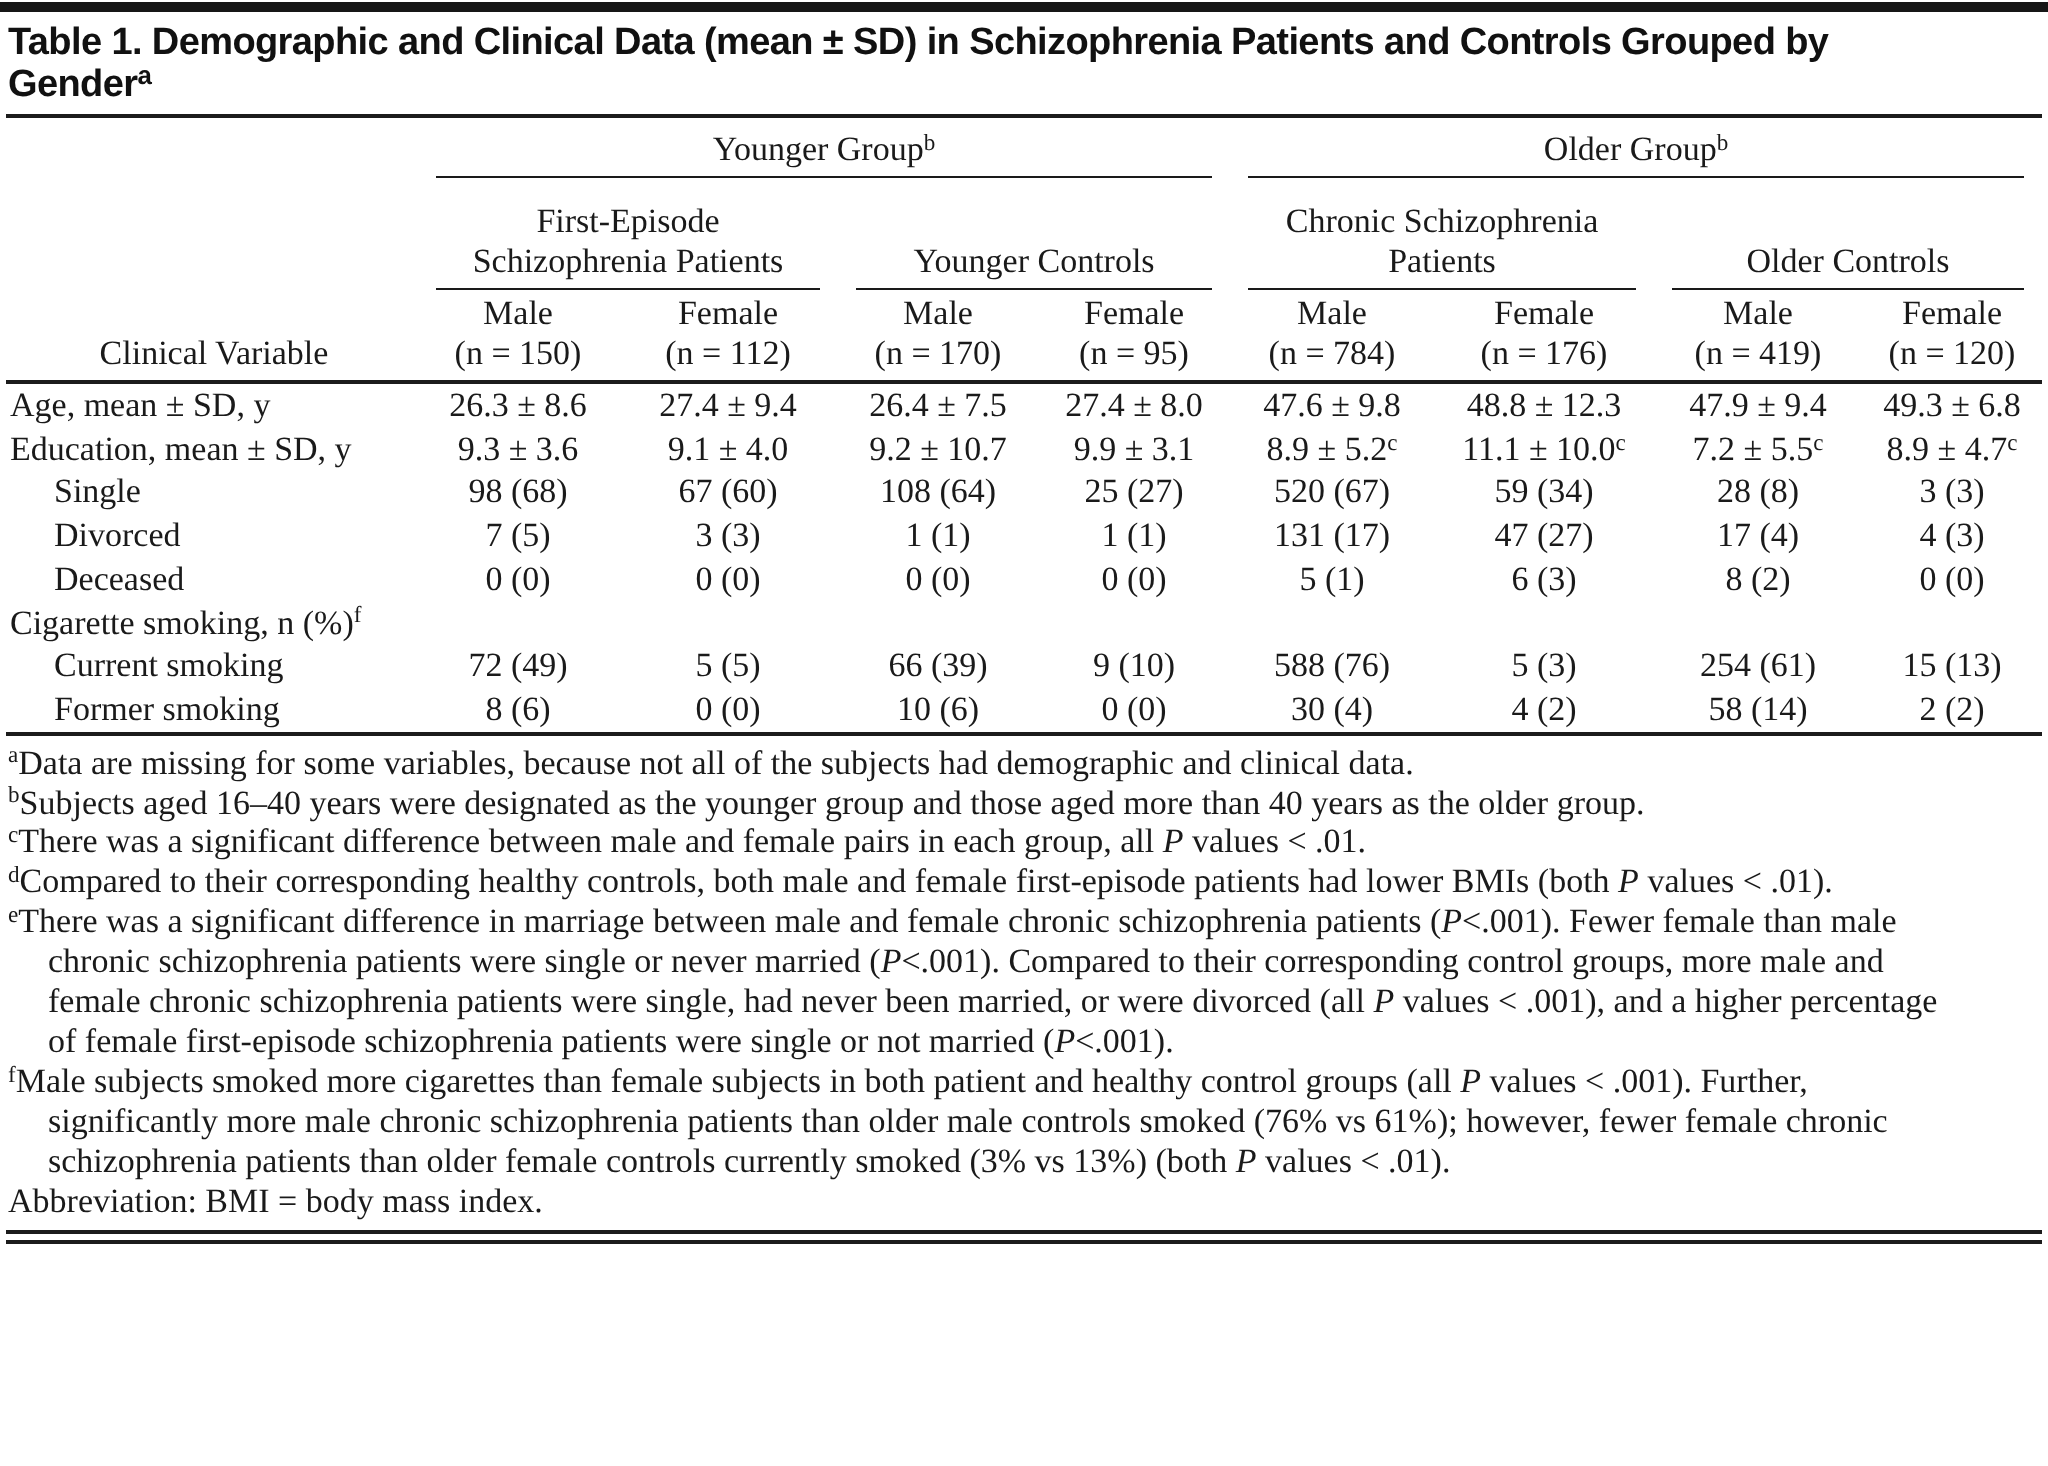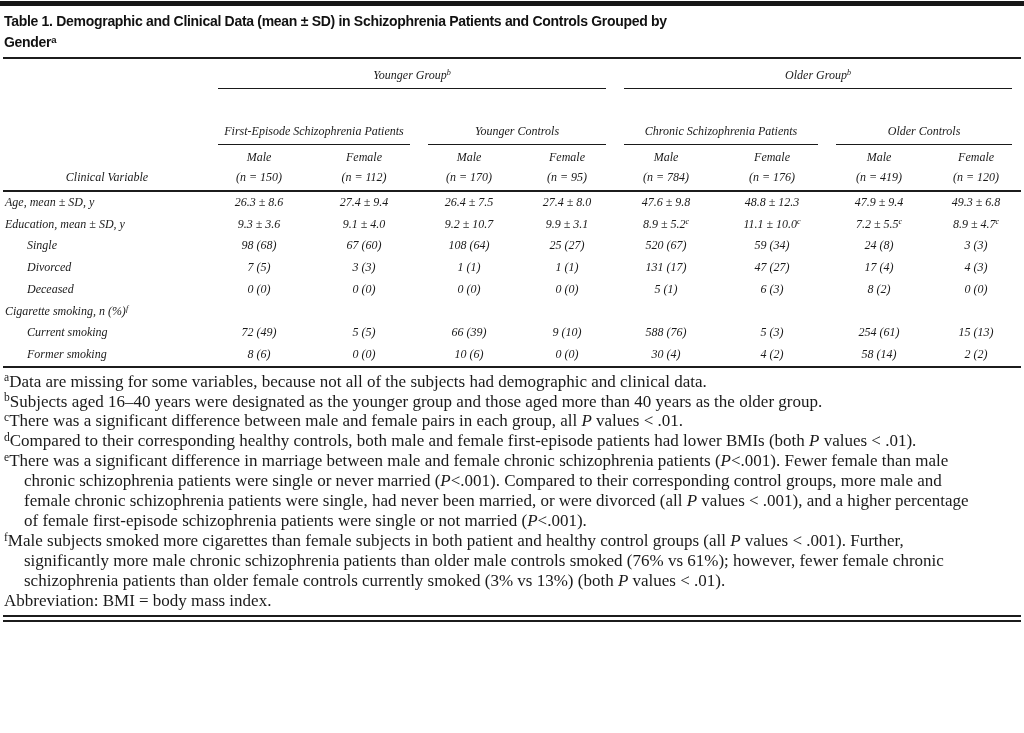--- a/index.html
+++ b/index.html
@@ -14,32 +14,31 @@
   .topbar{height:5px;background:#161616;margin-top:1px;}
   .title-block{
     margin:0 3px;
     padding:5px 1px 4px 1px;
     border-bottom:2px solid #1c1c1c;
   }
   .title-text{
     display:block;
     font-family:"Liberation Sans", sans-serif;
     font-weight:bold;
-    font-size:14px;
+    font-size:19px;
     line-height:21px;
     letter-spacing:-0.3px;
     color:#111;
   }
   table.demo{
     width:1018px;
     margin:0 3px;
     border-collapse:collapse;
     table-layout:fixed;
-    font-size:12px;
-    font-style:italic;
+    font-size:17px;
   }
   col.c-label{width:206px;}
   col.c2{width:100px;} col.c3{width:110px;} col.c4{width:100px;} col.c5{width:96px;}
   col.c6{width:102px;} col.c7{width:110px;} col.c8{width:104px;} col.c9{width:90px;}
   thead th{
     font-weight:normal;
     vertical-align:bottom;
     padding:0;
     text-align:center;
     line-height:20px;
@@ -166,21 +165,21 @@
           <td class="val">8.9 ± 4.7<sup>c</sup></td>
         </tr>
         <tr>
           <td class="label indent">Single</td>
           <td class="val">98 (68)</td>
           <td class="val">67 (60)</td>
           <td class="val">108 (64)</td>
           <td class="val">25 (27)</td>
           <td class="val">520 (67)</td>
           <td class="val">59 (34)</td>
-          <td class="val">24 (8)</td>
+          <td class="val">28 (8)</td>
           <td class="val">3 (3)</td>
         </tr>
         <tr>
           <td class="label indent">Divorced</td>
           <td class="val">7 (5)</td>
           <td class="val">3 (3)</td>
           <td class="val">1 (1)</td>
           <td class="val">1 (1)</td>
           <td class="val">131 (17)</td>
           <td class="val">47 (27)</td>

